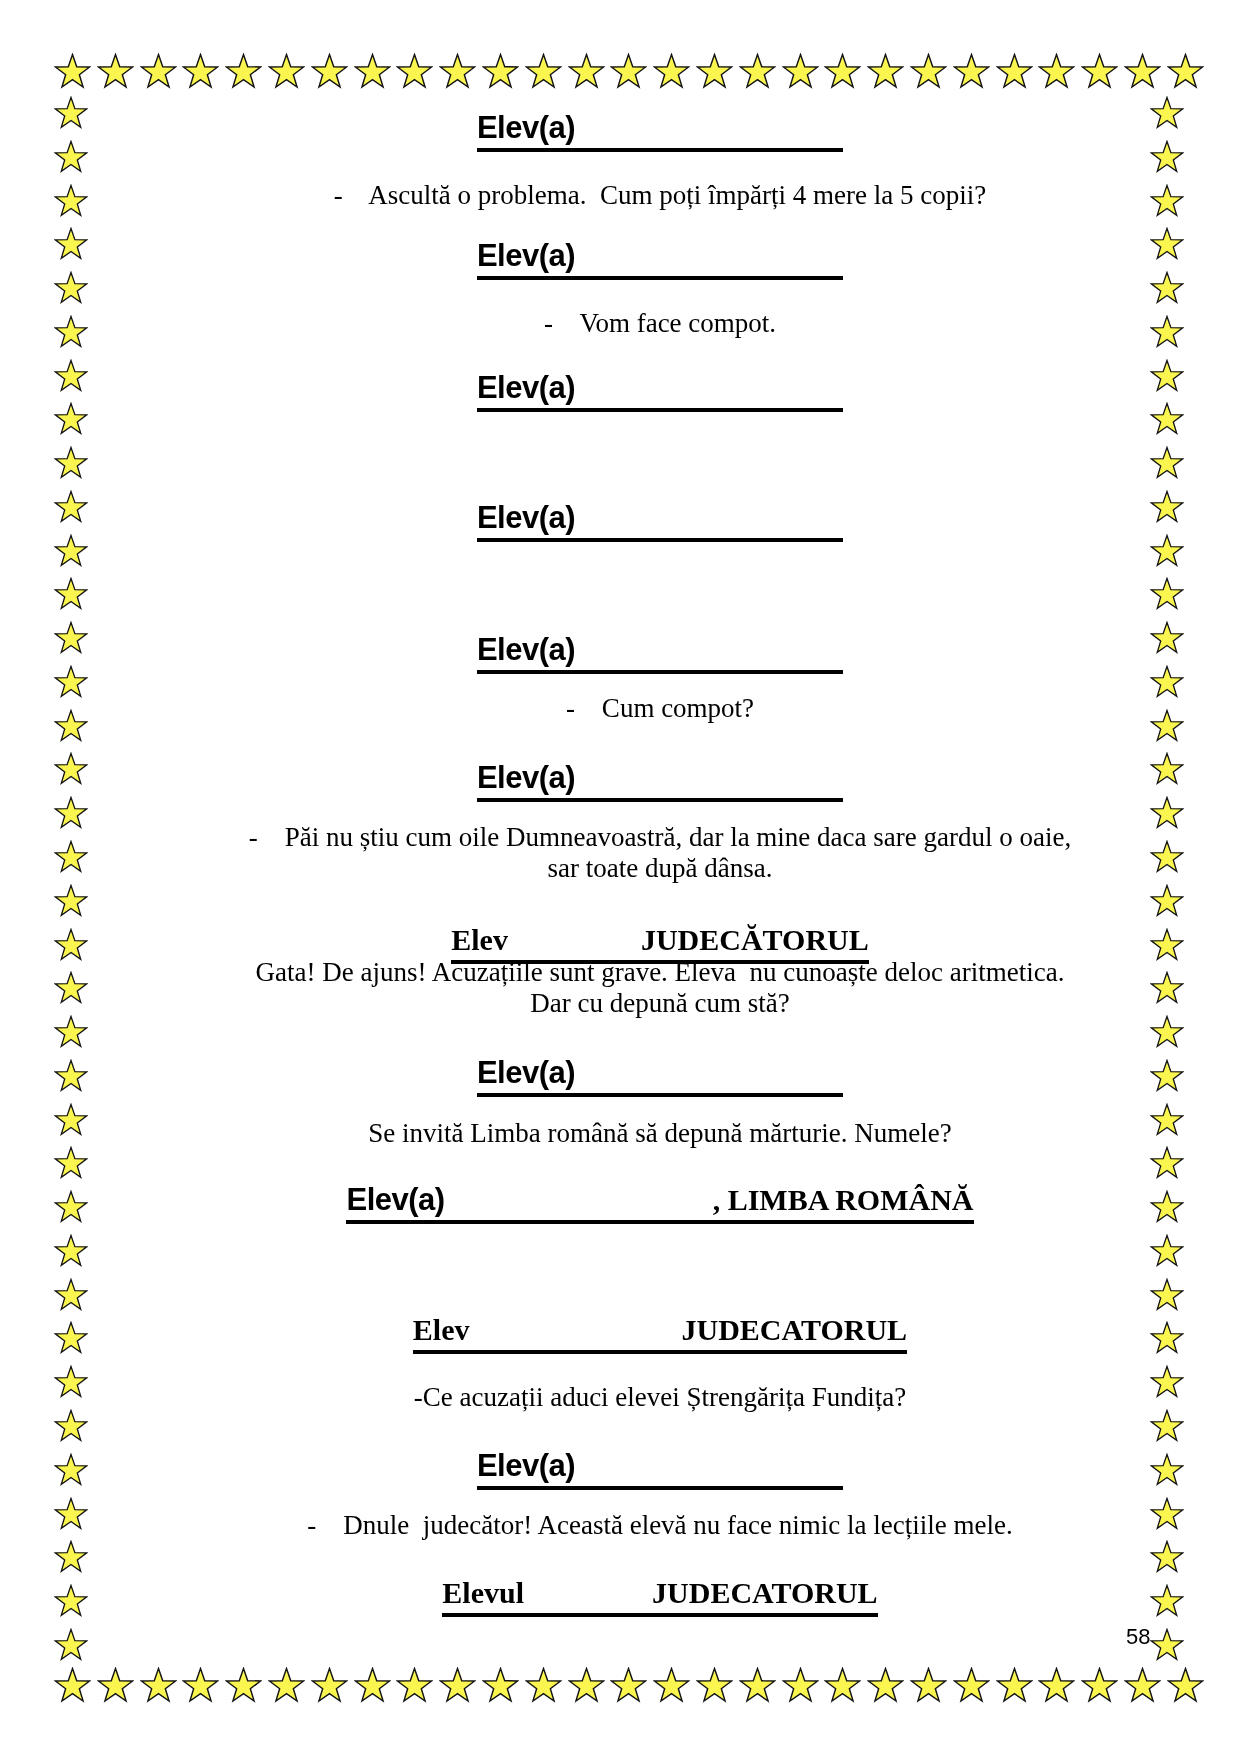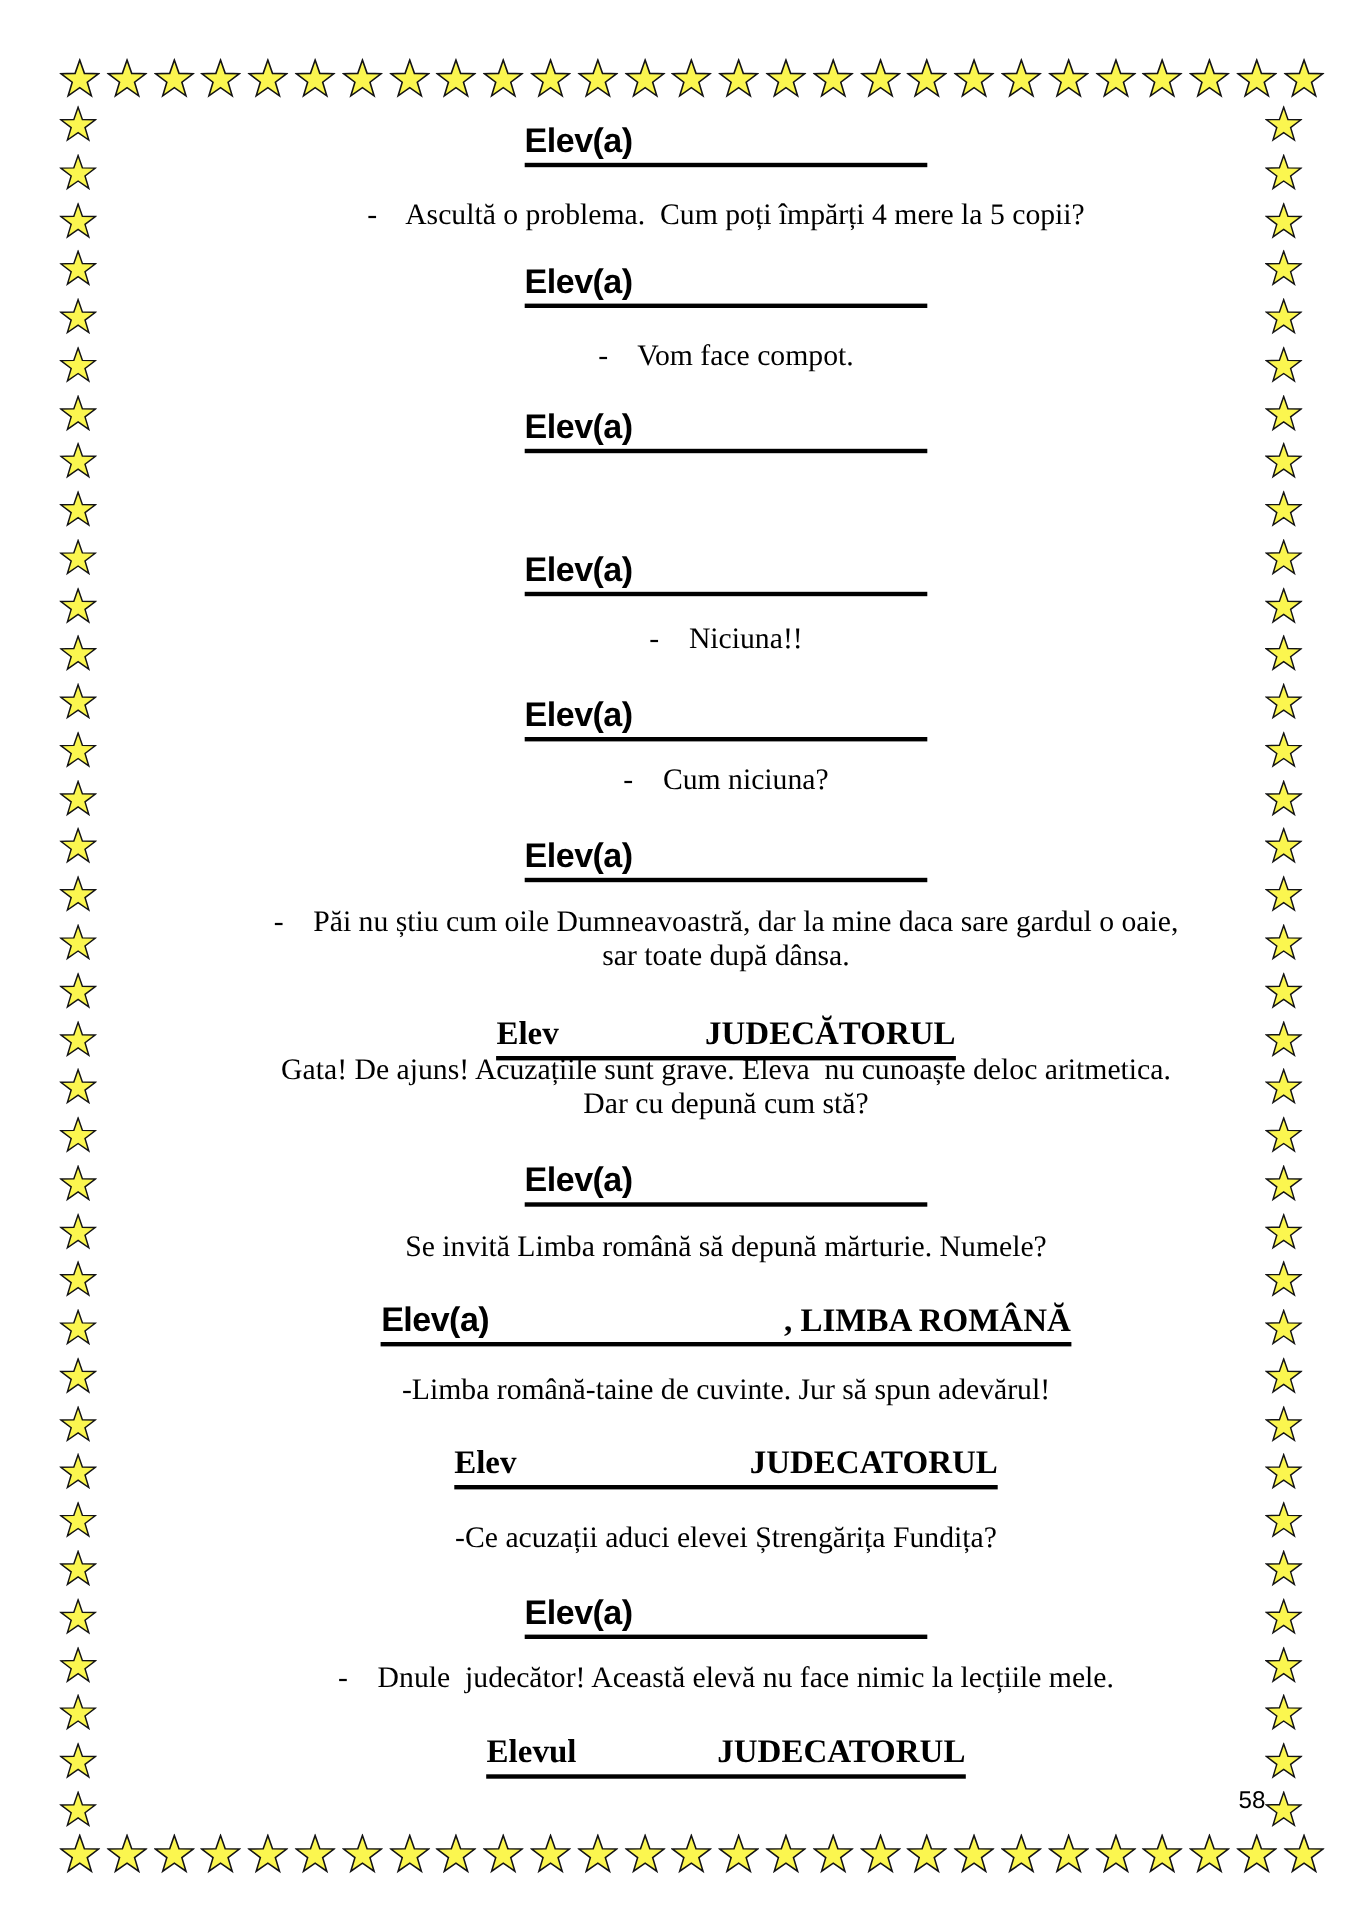--- a/index.html
+++ b/index.html
@@ -443,27 +443,26 @@
 
     <div class="line" style="top:372px">
       <span class="label-run"><span class="elev-label">Elev(a)</span><span class="blank"></span></span>
     </div>
 
 
     <div class="line" style="top:502px">
       <span class="label-run"><span class="elev-label">Elev(a)</span><span class="blank"></span></span>
     </div>
 
-    <div class="line dialogue" style="top:565px">-    Niciuna!!</div>
 
     <div class="line" style="top:634px">
       <span class="label-run"><span class="elev-label">Elev(a)</span><span class="blank"></span></span>
     </div>
 
-    <div class="line dialogue" style="top:693px">-    Cum niciuna?</div>
+    <div class="line dialogue" style="top:693px">-    Cum compot?</div>
 
     <div class="line" style="top:762px">
       <span class="label-run"><span class="elev-label">Elev(a)</span><span class="blank"></span></span>
     </div>
 
     <div class="line dialogue" style="top:822px">-    Păi nu știu cum oile Dumneavoastră, dar la mine daca sare gardul o oaie,
 sar toate după dânsa.</div>
 
     <div class="line" style="top:923px">
       <span class="heading-run"><span>Elev</span><span class="h-gap" style="width:133px"></span><span>JUDECĂTORUL</span></span>
@@ -475,21 +474,20 @@
     <div class="line" style="top:1057px">
       <span class="label-run"><span class="elev-label">Elev(a)</span><span class="blank"></span></span>
     </div>
 
     <div class="line dialogue" style="top:1118px">Se invită Limba română să depună mărturie. Numele?</div>
 
     <div class="line" style="top:1184px">
       <span class="label-run"><span class="elev-label">Elev(a)</span><span class="blank"></span><span class="suffix">, LIMBA ROMÂNĂ</span></span>
     </div>
 
-    <div class="line dialogue" style="top:1248px">-Limba română-taine de cuvinte. Jur să spun adevărul!</div>
 
     <div class="line" style="top:1313px">
       <span class="heading-run"><span>Elev</span><span class="h-gap" style="width:212px"></span><span>JUDECATORUL</span></span>
     </div>
 
     <div class="line dialogue" style="top:1382px">-Ce acuzații aduci elevei Ștrengărița Fundița?</div>
 
     <div class="line" style="top:1450px">
       <span class="label-run"><span class="elev-label">Elev(a)</span><span class="blank"></span></span>
     </div>

